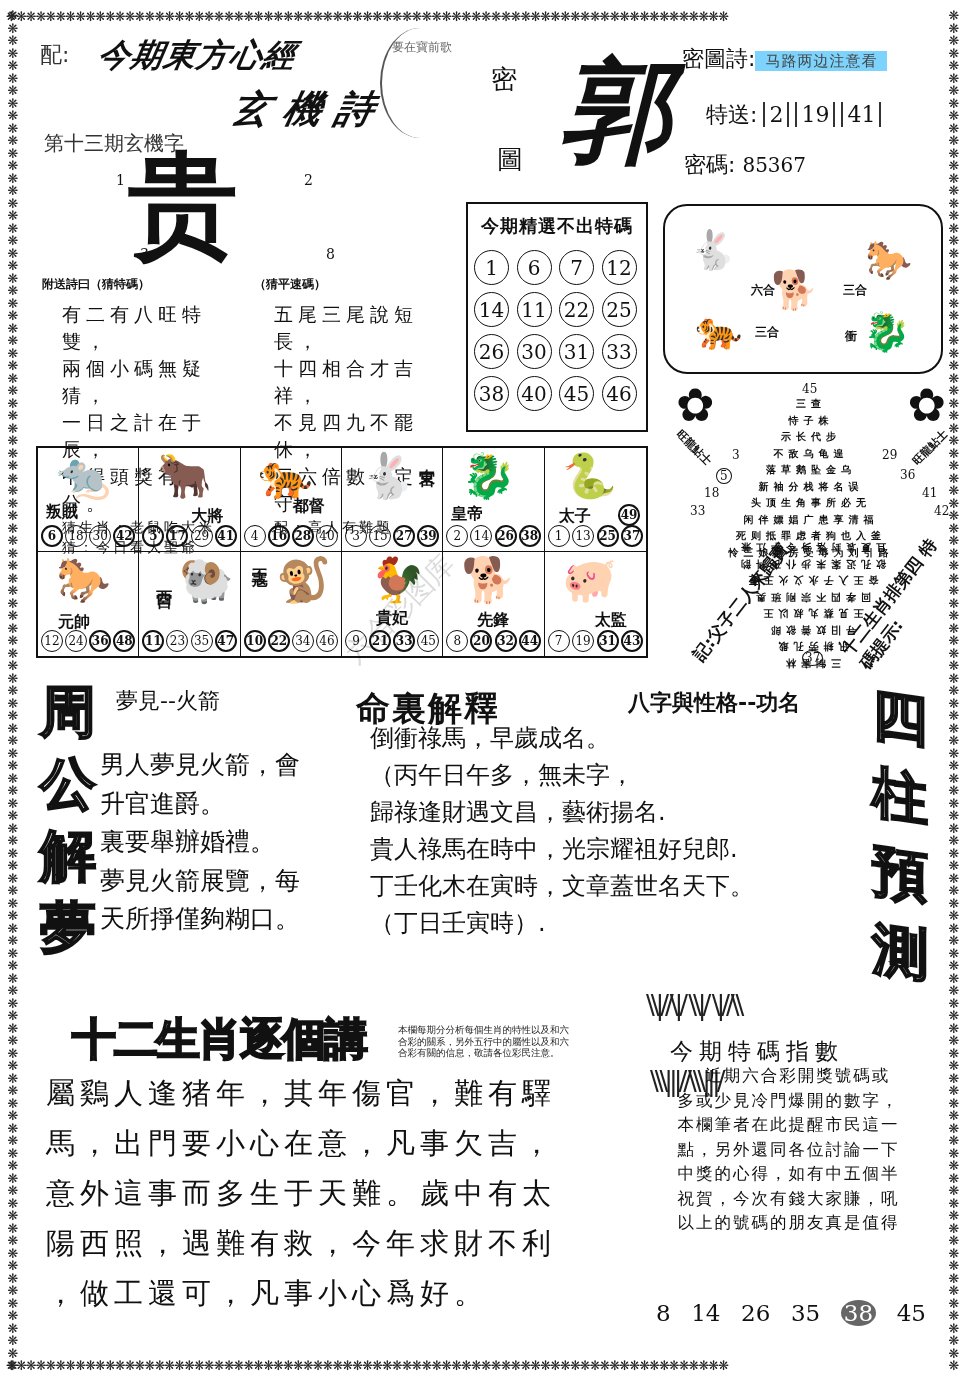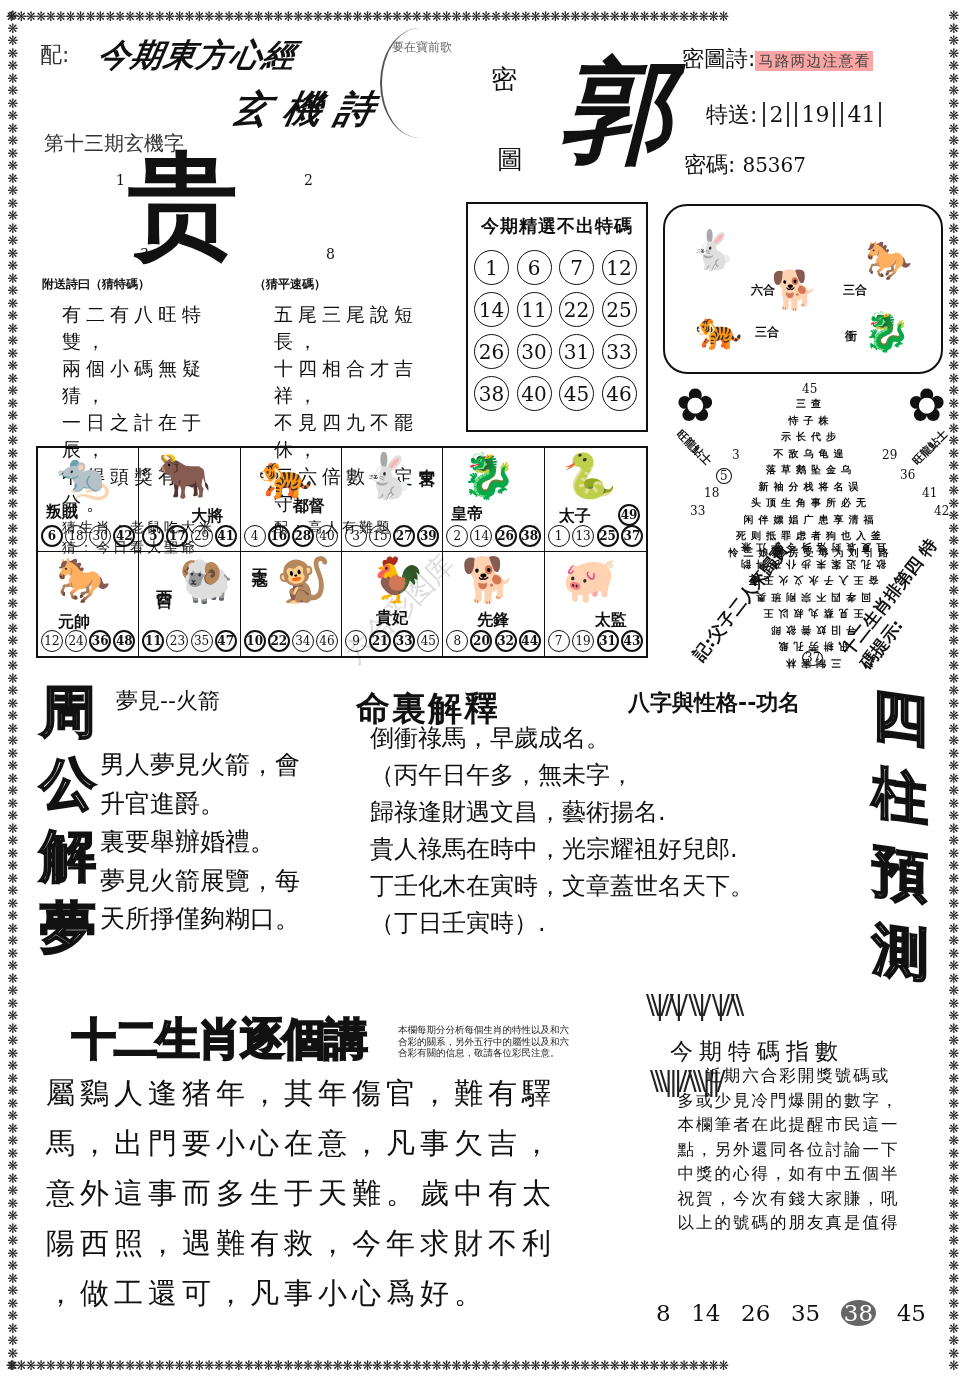--- a/index.html
+++ b/index.html
@@ -18,21 +18,21 @@
 
   
   .pei { left: 40px; top: 40px; font-size: 22px; color: #333; }
   .title1 { left: 98px; top: 34px; font-size: 32px; font-weight: 900; font-style: italic; letter-spacing: 1px; transform: skewX(-10deg); }
   .title2 { left: 232px; top: 84px; font-size: 38px; font-weight: 900; font-style: italic; letter-spacing: 14px; transform: skewX(-12deg); }
   .stamp { left: 380px; top: 28px; width: 80px; height: 110px; border-left: 2px solid #555; border-radius: 50% 0 0 50%; font-size: 12px; color: #666; padding: 12px 0 0 10px; line-height: 14px; }
   .mi-char { left: 491px; top: 62px; font-size: 26px; }
   .tu-char { left: 497px; top: 142px; font-size: 26px; }
   .big-glyph { left: 560px; top: 55px; font-size: 112px; font-weight: 900; line-height: 1; font-style: italic; }
   .mitushi { left: 682px; top: 44px; font-size: 22px; }
-  .mitushi .val { font-size: 15px; color: #444; letter-spacing: 1px; background: #fca5a5; padding: 1px 3px; }
+  .mitushi .val { font-size: 15px; color: #444; letter-spacing: 1px; background: #7dd3fc; padding: 1px 10px; }
   .tesong { left: 706px; top: 100px; font-size: 22px; }
   .tesong .num { display: inline-block; border-left: 2px solid #333; border-right: 2px solid #333; padding: 0 4px; margin-left: 6px; font-family: "DejaVu Serif", serif; font-size: 22px; }
   .mima { left: 684px; top: 150px; font-size: 22px; }
   .mima .v { font-family: "DejaVu Serif", serif; font-size: 20px; }
 
   .period-word { left: 44px; top: 130px; font-size: 20px; color: #333; }
   .gui { left: 128px; top: 150px; font-size: 110px; font-weight: 900; line-height: 1; }
   .gn { font-family: "DejaVu Serif", serif; font-size: 14px; }
 
   

